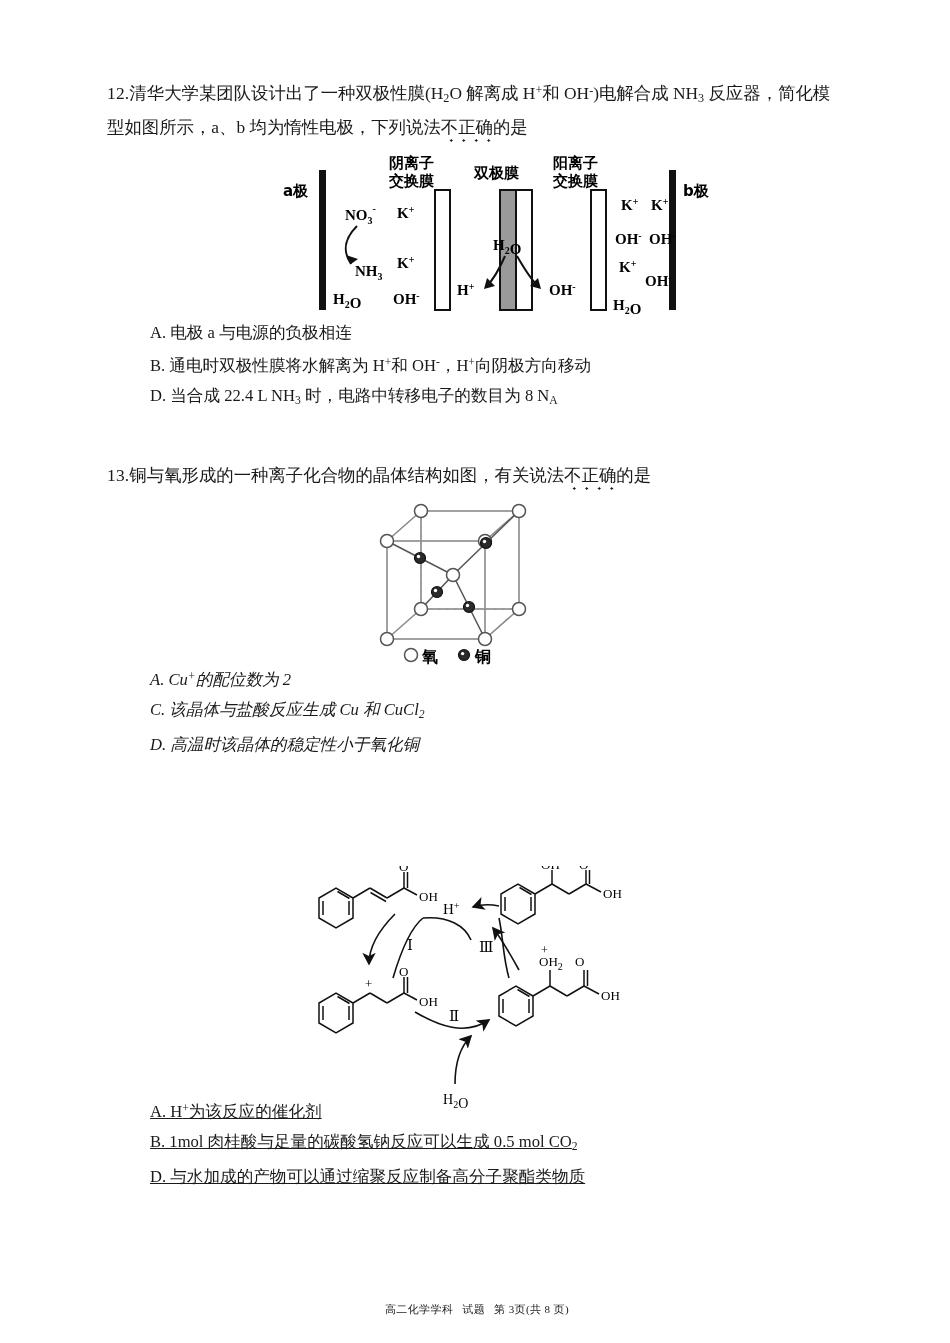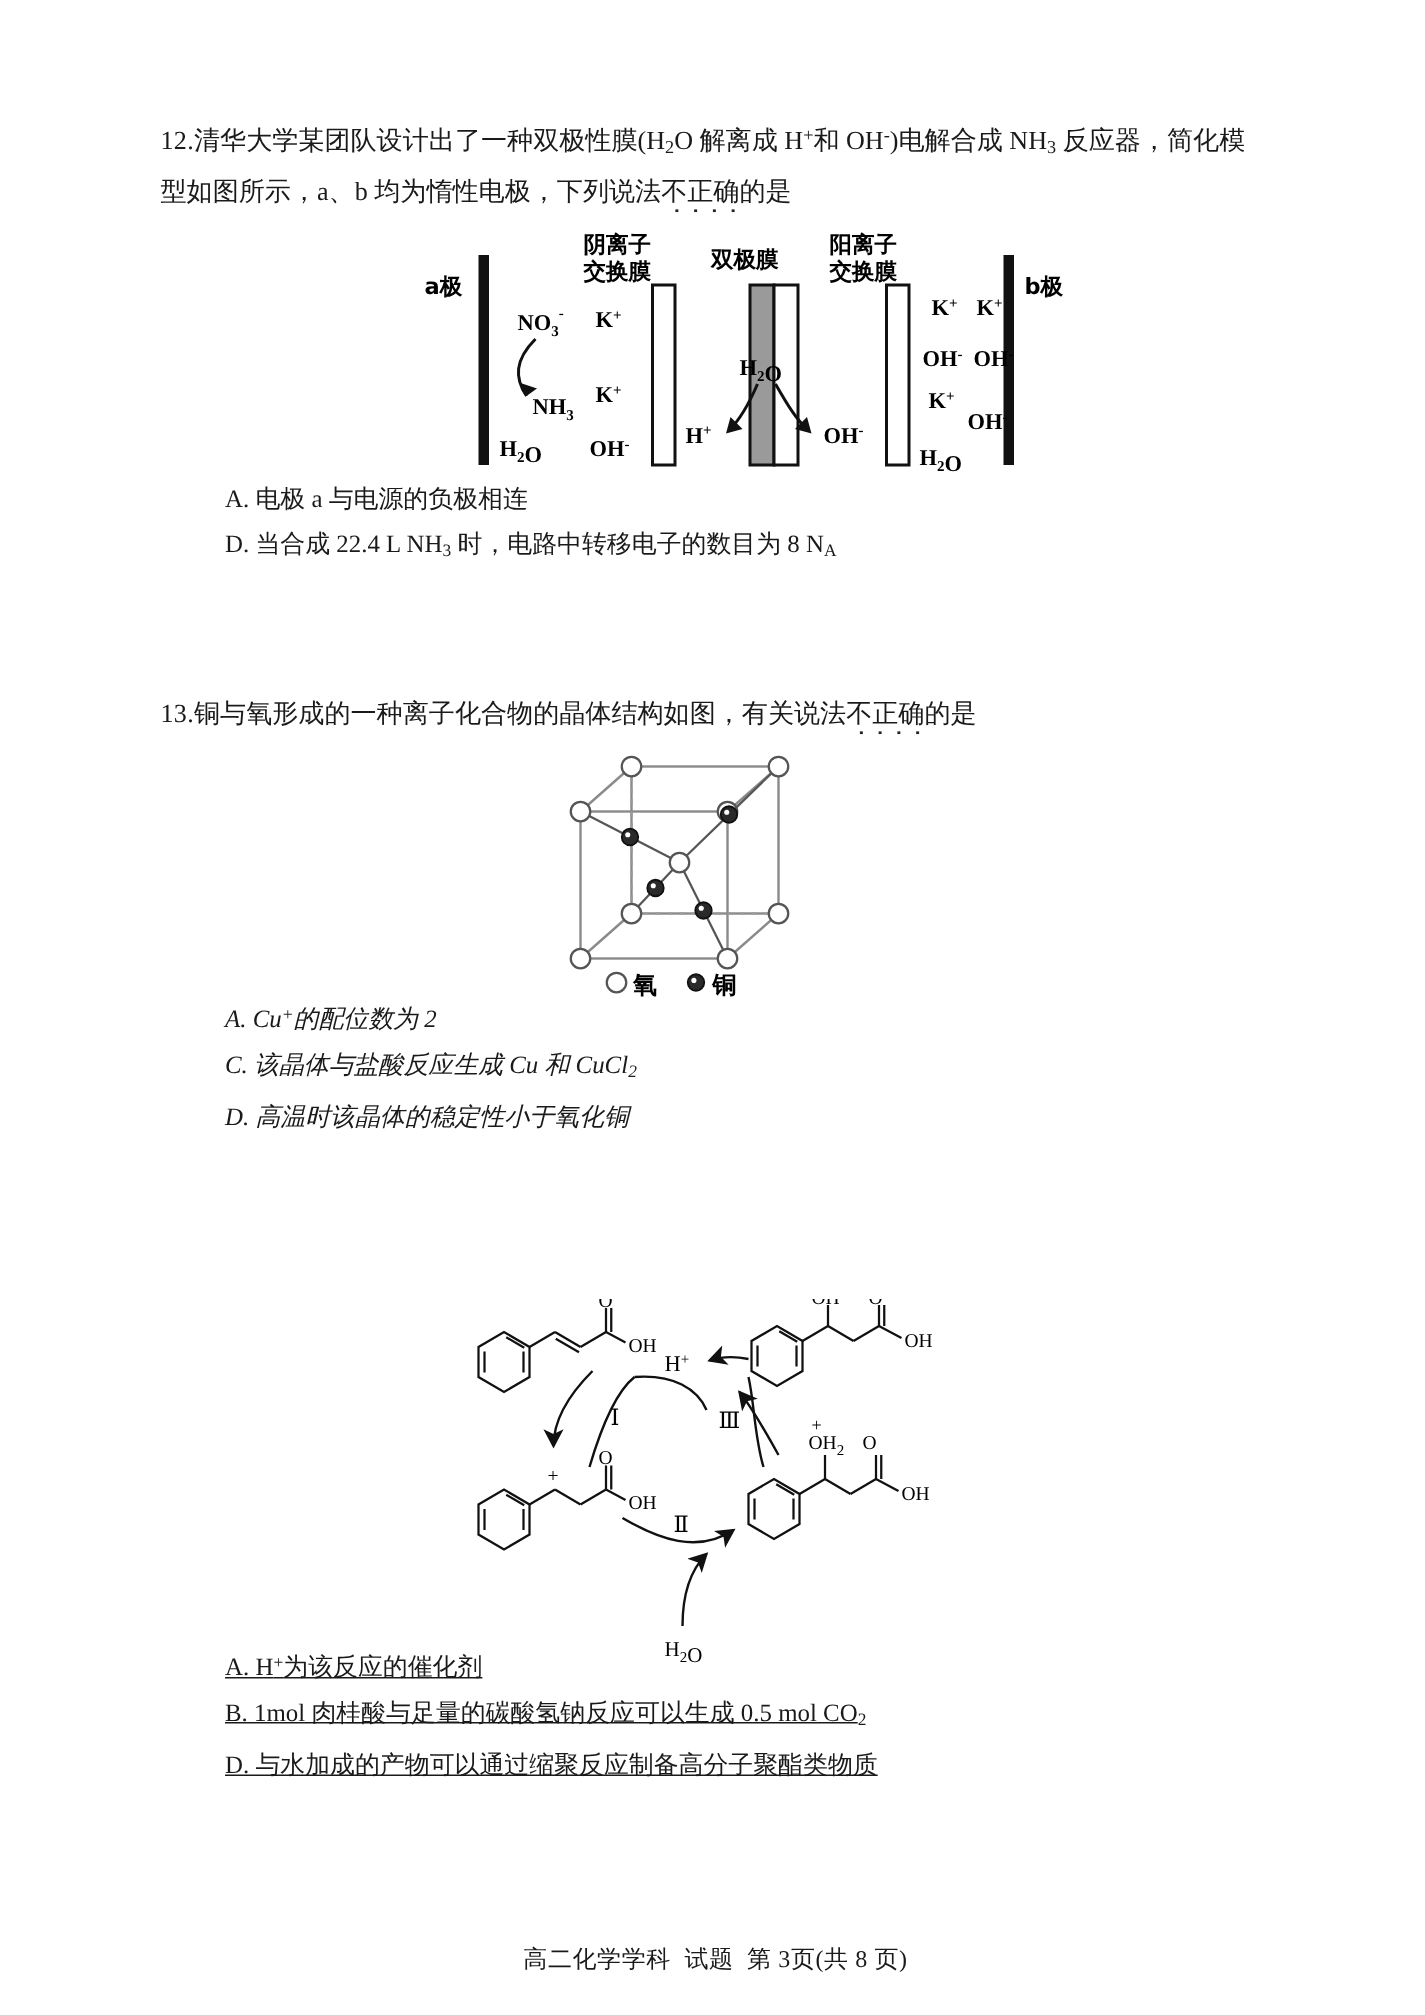--- a/index.html
+++ b/index.html
@@ -64,21 +64,21 @@
   }
   .fig {
     position: absolute;
   }
   .footer {
     position: absolute;
     left: 4px;
     right: 0;
     bottom: 26px;
     text-align: center;
-    font-size: 16px;
+    font-size: 11px;
     letter-spacing: 0.4px;
   }
   .footer .sep { display: inline-block; width: 9px; }
   svg { display: block; }
   text { font-family: "Liberation Serif", "DejaVu Serif", serif; }
   .cjk { font-family: "DejaVu Sans", "Liberation Sans", sans-serif; }
 </style>
 </head>
 <body>
 
@@ -140,20 +140,21 @@
       <text x="344" y="92" font-size="15" font-weight="bold">OH<tspan font-size="10" dy="-5">-</tspan></text>
       <text x="378" y="92" font-size="15" font-weight="bold">OH<tspan font-size="10" dy="-5">-</tspan></text>
       <text x="348" y="120" font-size="15" font-weight="bold">K<tspan font-size="10" dy="-5">+</tspan></text>
       <text x="374" y="134" font-size="15" font-weight="bold">OH<tspan font-size="10" dy="-5">-</tspan></text>
       <text x="342" y="158" font-size="15" font-weight="bold">H<tspan font-size="10" dy="4">2</tspan>O</text>
     </svg>
   </div>
 
   <div class="q-block" style="top:318px;">
     <div class="opt">A. 电极 a 与电源的负极相连</div>
+    <div class="opt">B. 通电时双极性膜将水解离为 H<sup>+</sup>和 OH<sup>-</sup>，H<sup>+</sup>向阴极方向移动</div>
     <div class="opt">D. 当合成 22.4 L NH<sub>3</sub> 时，电路中转移电子的数目为 8 N<sub>A</sub></div>
   </div>
 
   <div class="q-block" style="top:461px;">
     <div class="q-stem">
       <span class="hang">
         <span class="qnum">13.</span><span>铜与氧形成的一种离子化合物的晶体结构如图，有关说法<span class="dotted">不正确</span>的是</span>
       </span>
     </div>
   </div>

